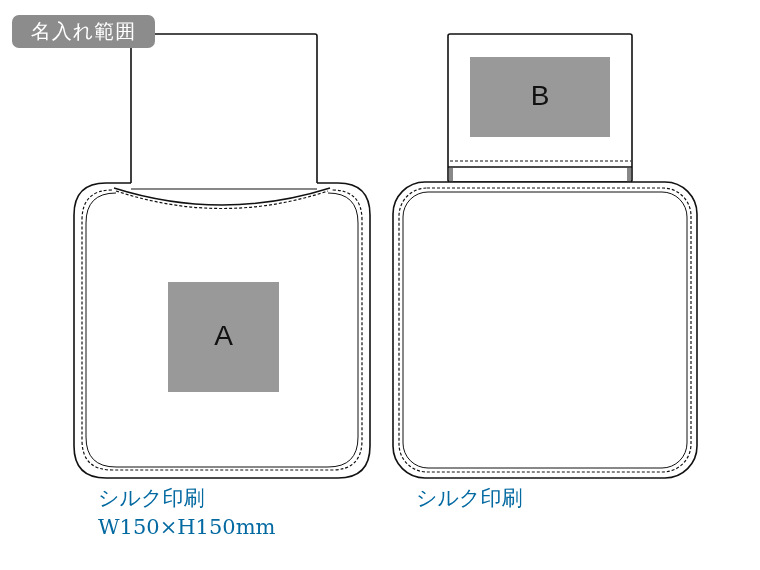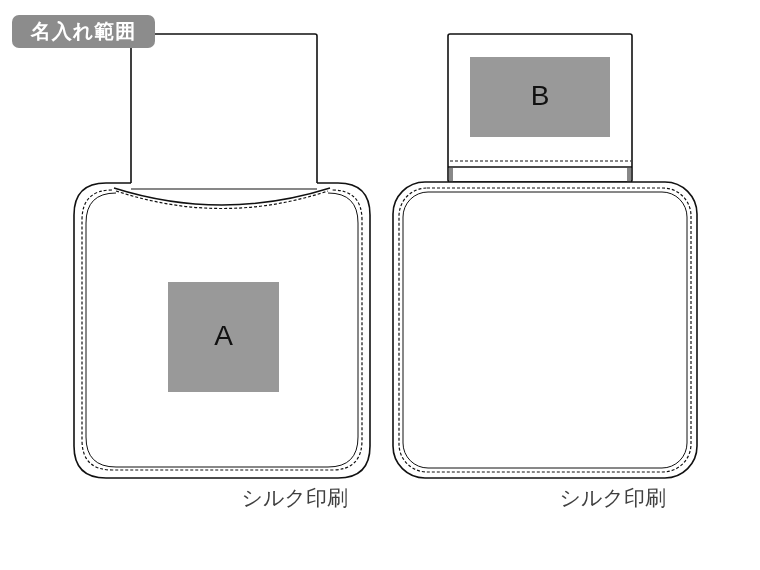--- a/index.html
+++ b/index.html
@@ -1,26 +1,26 @@
 <!DOCTYPE html>
 <html><head>
   <meta charset="utf-8">
   <style>
     html, body { margin: 0; padding: 0; background: #ffffff; }
     body { width: 760px; height: 570px; position: relative; overflow: hidden; font-family: "DejaVu Sans", sans-serif; }
     .badge {
       position: absolute; left: 12px; top: 15px; width: 143px; height: 33px;
       background: #8c8c8c; border-radius: 7px; color: #ffffff;
-      font-family: "DejaVu Sans", sans-serif; font-weight: bold; font-size: 20px;
+      font-family: "DejaVu Sans", sans-serif; font-weight: normal; font-size: 20px;
       line-height: 33px; text-align: center; letter-spacing: 1px;
     }
     svg.diagram { position: absolute; left: 0; top: 0; }
     .caption {
       position: absolute; font-family: "DejaVu Serif", "Liberation Serif", serif;
-      font-size: 21px; color: #404040; text-align: right; line-height: 29px;
+      font-size: 21px; color: #0369a1; text-align: left; line-height: 29px;
     }
     .cap-a { left: 98px; top: 484px; width: 250px; }
     .cap-b { left: 416px; top: 484px; width: 250px; }
     .area-label {
       position: absolute; font-family: "Liberation Sans", sans-serif; font-size: 28px; color: #111;
       text-align: center;
     }
   </style>
 </head>
 <body>
@@ -61,16 +61,17 @@
   </g>
 </svg>
 
 <div class="badge">名入れ範囲</div>
 
 <div class="area-label" style="left:168px; top:320px; width:111px;">A</div>
 <div class="area-label" style="left:470px; top:80px; width:140px;">B</div>
 
 <div class="caption cap-a">
   <div>シルク印刷</div>
+  <div>W150×H150mm</div>
 </div>
 <div class="caption cap-b">
   <div>シルク印刷</div>
 </div>
 
 </body></html>

